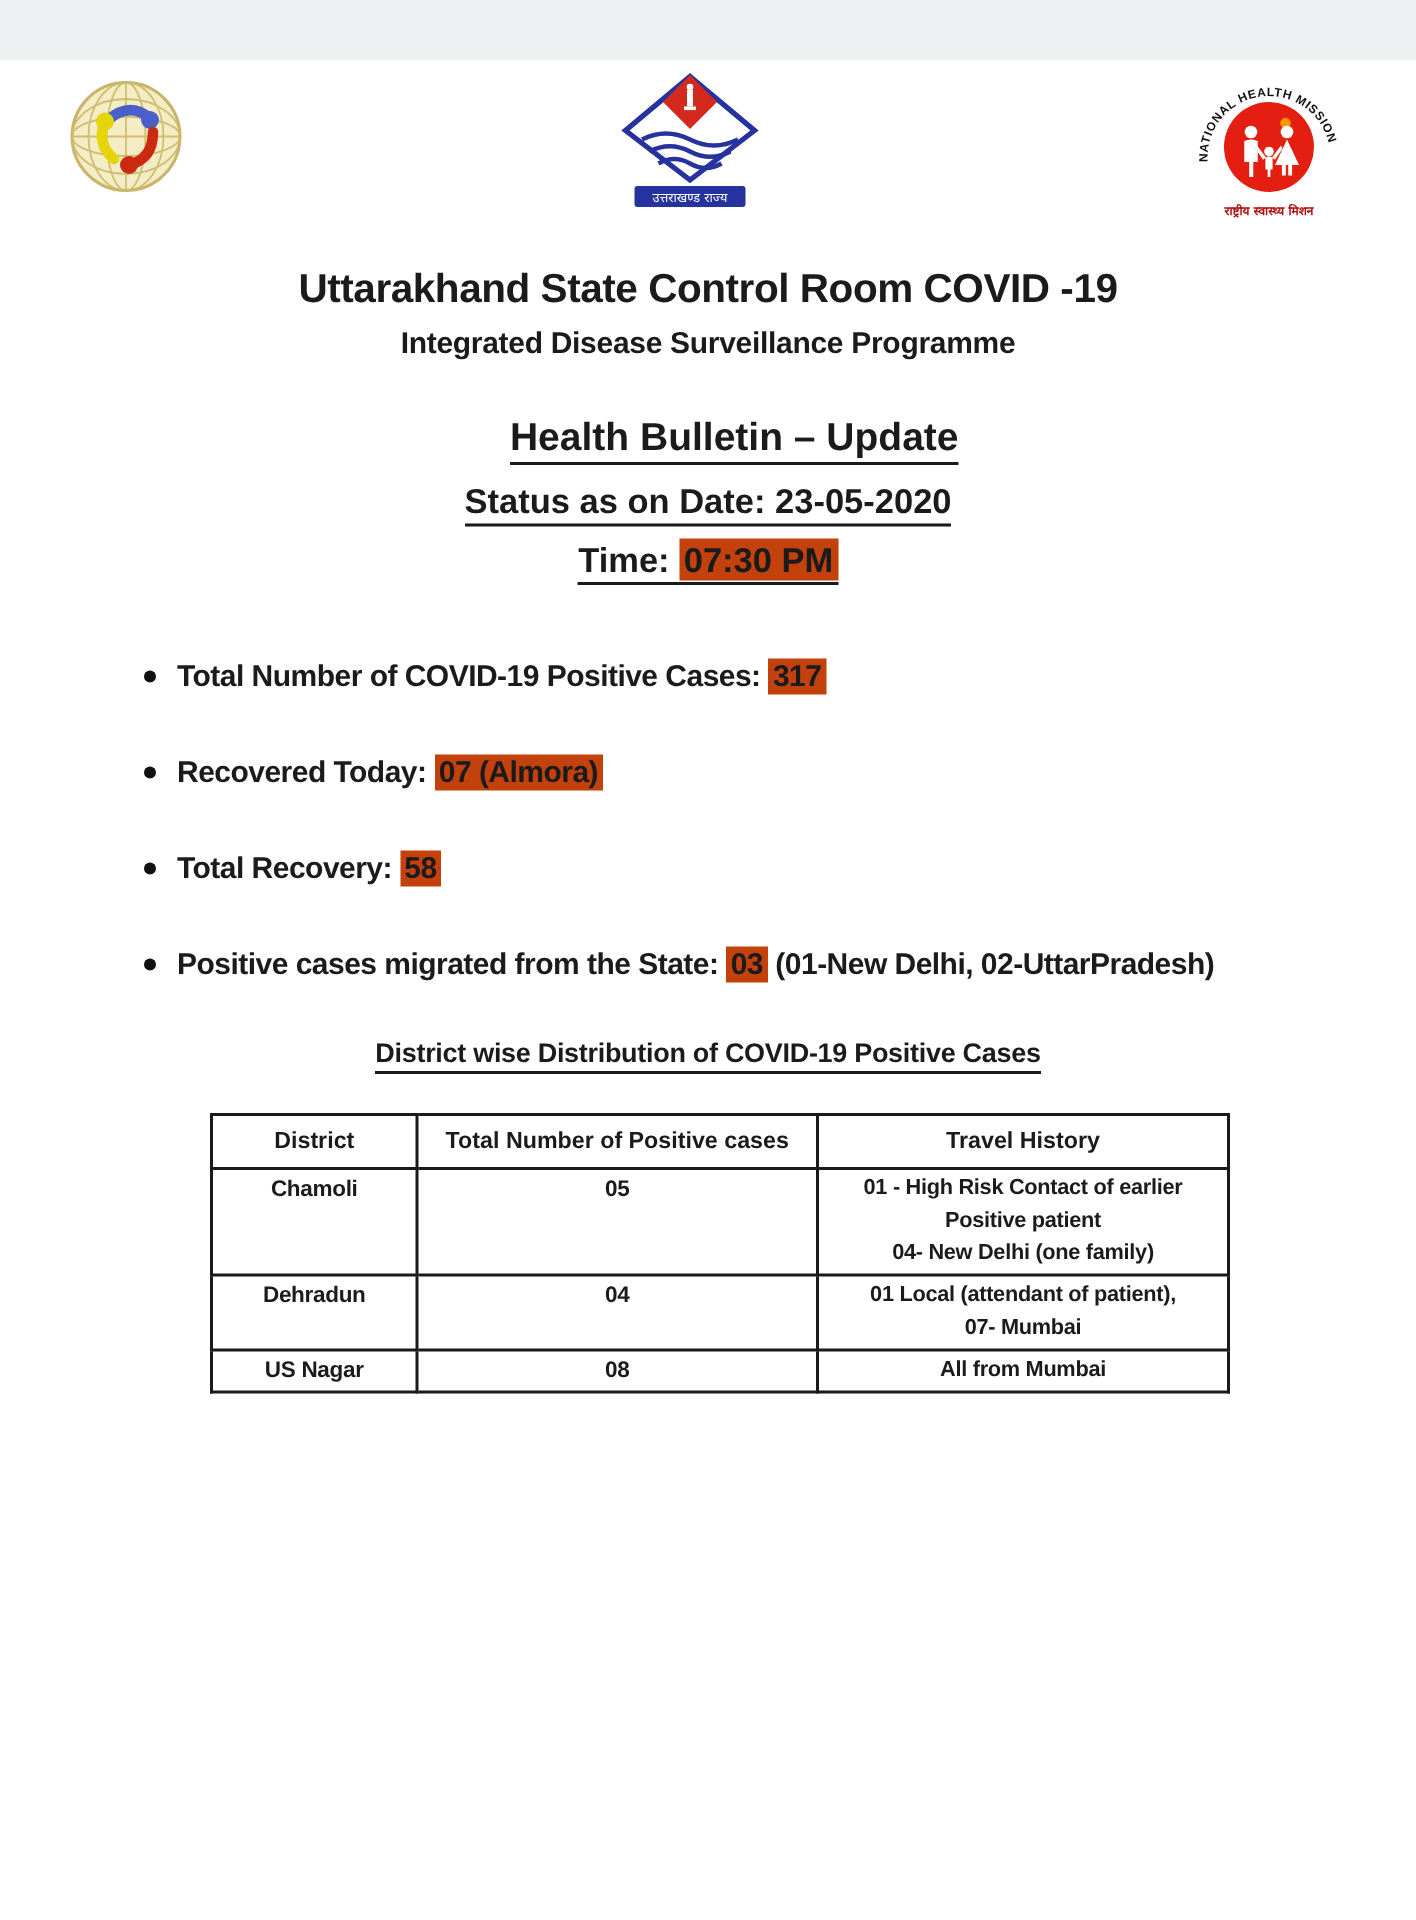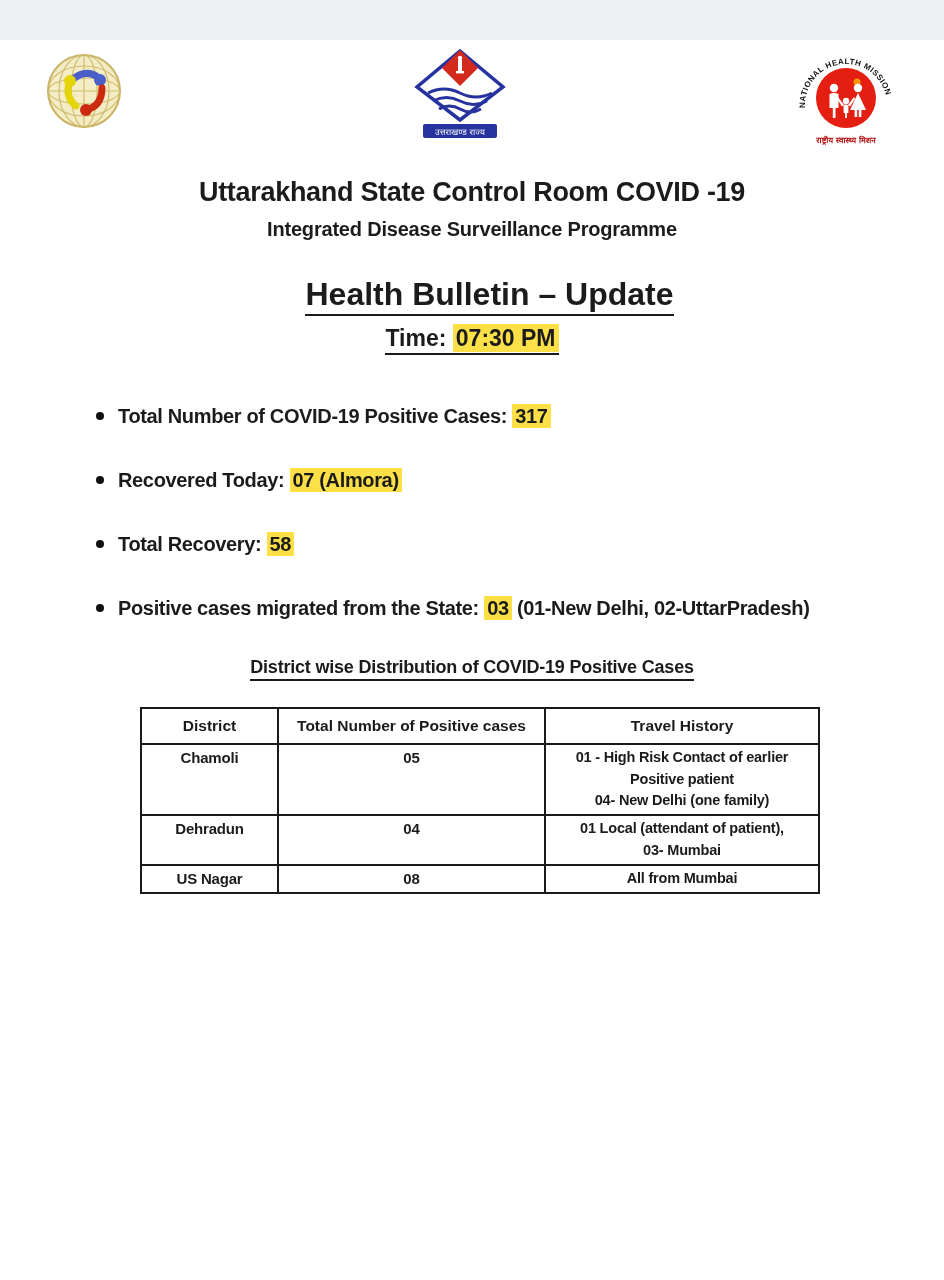--- a/index.html
+++ b/index.html
@@ -21,26 +21,26 @@
   }
   .logo { flex:0 0 auto; }
 
   
   .header-block { text-align:center; margin-top:32px; line-height:1.25; }
   .org-title { font-size:27px; font-weight:bold; letter-spacing:-0.3px; }
   .org-subtitle { font-size:20px; font-weight:bold; margin-top:7px; letter-spacing:-0.2px; }
   .org-dept { font-size:20px; font-weight:bold; margin-top:5px; letter-spacing:-0.4px; }
 
   .bulletin-block { text-align:center; margin-top:34px; }
-  .bulletin-title { font-size:32px; font-weight:bold;margin-left:35px; }
+  .bulletin-title { font-size:26px; font-weight:bold;margin-left:35px; }
   .status-line { font-size:23px; font-weight:bold; margin-top:11px; }
   .time-line { font-size:23px; font-weight:bold; margin-top:9px; }
   .ul { border-bottom:2.5px solid #1b1b1b; padding-bottom:1px; display:inline-block; }
 
-  .hl { background:#fde047; padding:1px 3px; }
+  .hl { background:#c2410c; padding:1px 3px; }
 
   
   .bullets {
     list-style:none;
     margin:46px 62px 0 88px;
   }
   .bullets li {
     position:relative;
     padding-left:30px;
     font-size:20px;
@@ -154,20 +154,23 @@
 
 <div class="header-block">
   <div class="org-title">Uttarakhand State Control Room COVID -19</div>
   <div class="org-subtitle">Integrated Disease Surveillance Programme</div>
 </div>
 
 <div class="bulletin-block">
   <div class="bulletin-title">
     <span class="ul">Health Bulletin – Update</span>
   </div>
+  <div class="status-line">
+    <span class="ul">Status as on Date: 23-05-2020</span>
+  </div>
   <div class="time-line">
     <span class="ul"><span>Time: </span><span class="hl">07:30 PM</span></span>
   </div>
 </div>
 
 <ul class="bullets">
   <li><span>Total Number of COVID-19 Positive Cases: </span><span class="hl">317</span><span></span></li>
   <li><span>Recovered Today: </span><span class="hl">07 (Almora)</span><span></span></li>
   <li><span>Total Recovery: </span><span class="hl">58</span><span></span></li>
   <li><span>Positive cases migrated from the State: </span><span class="hl">03</span><span> (01-New Delhi, 02-UttarPradesh)</span></li>
@@ -198,21 +201,21 @@
         <div class="travel-line">01 - High Risk Contact of earlier</div>
         <div class="travel-line">Positive patient</div>
         <div class="travel-line">04- New Delhi (one family)</div>
       </td>
     </tr>
     <tr>
       <td>Dehradun</td>
       <td>04</td>
       <td>
         <div class="travel-line">01 Local (attendant of patient),</div>
-        <div class="travel-line">03- Mumbai</div>
+        <div class="travel-line">07- Mumbai</div>
       </td>
     </tr>
     <tr>
       <td>US Nagar</td>
       <td>08</td>
       <td>
           <div class="travel-line">All from Mumbai</div>
         </td>
     </tr>
   </tbody>

